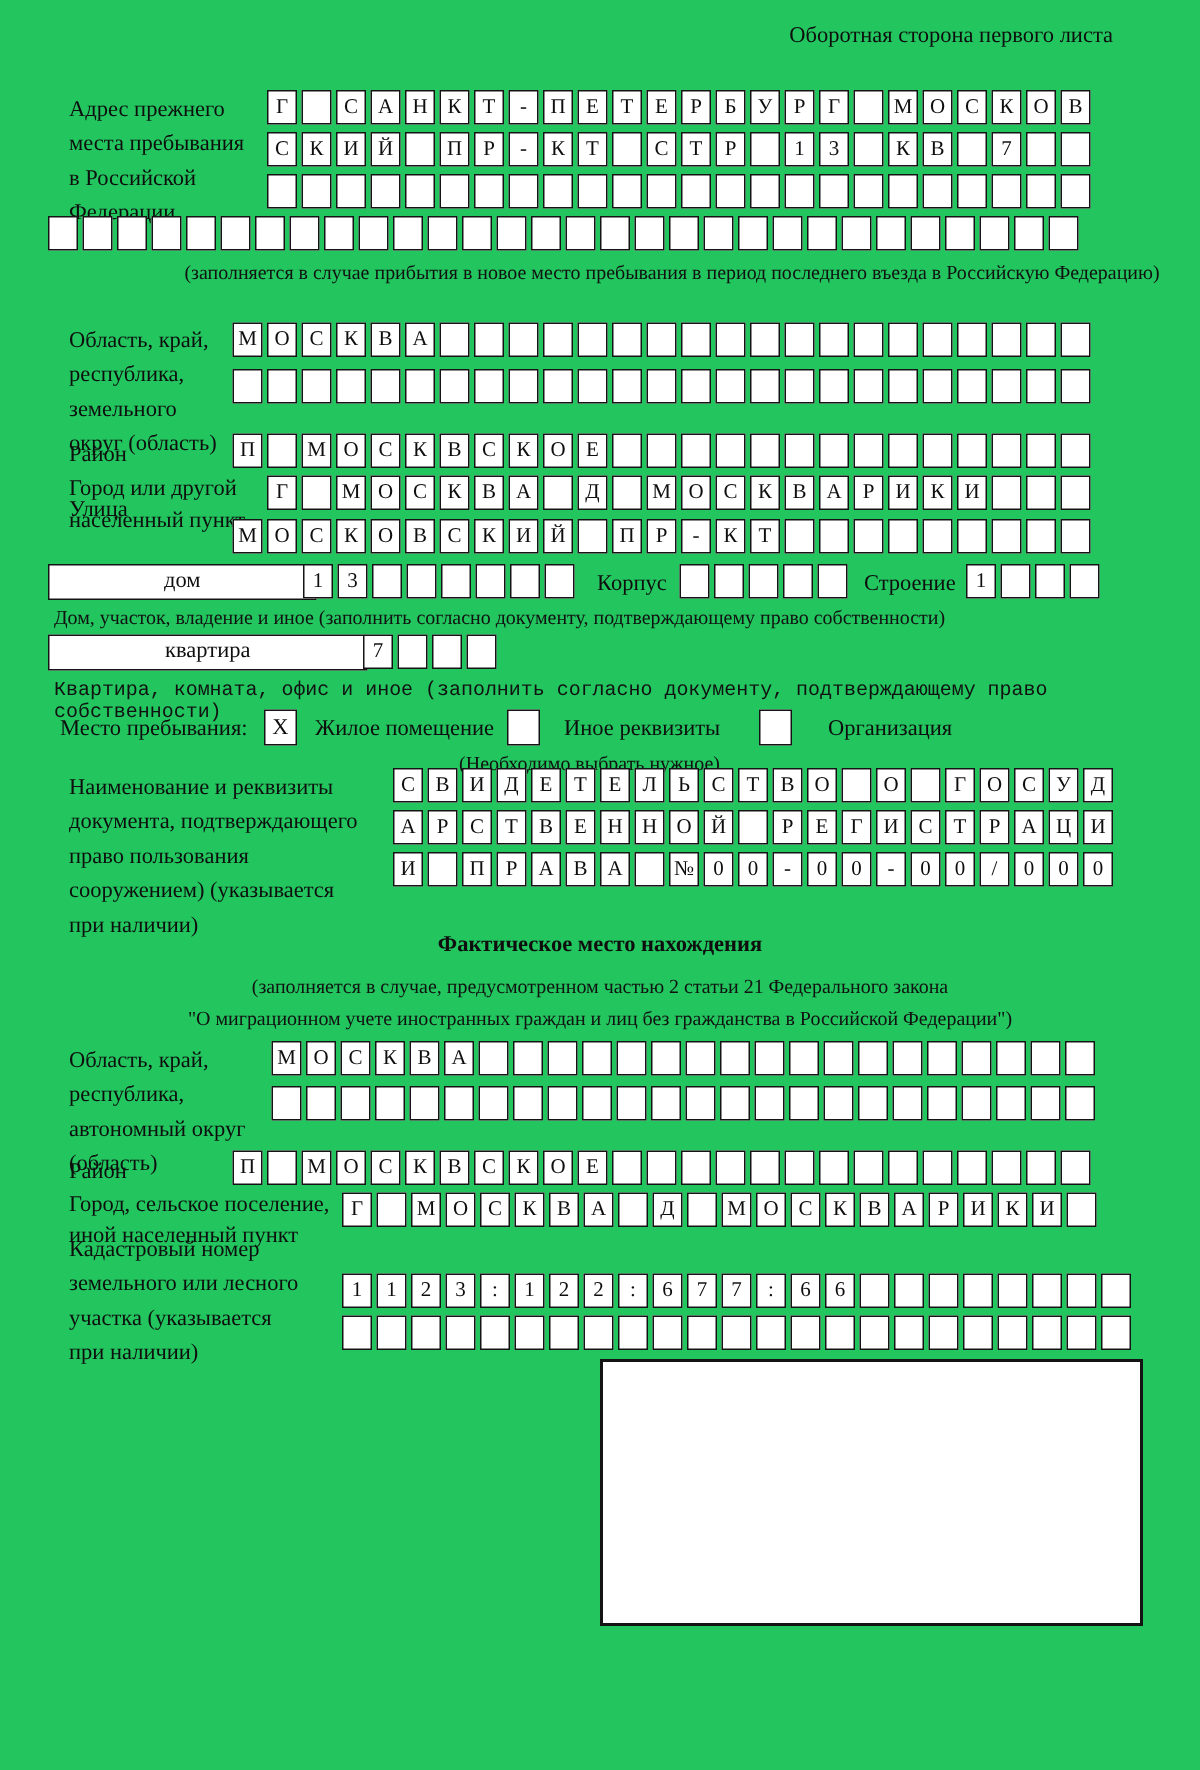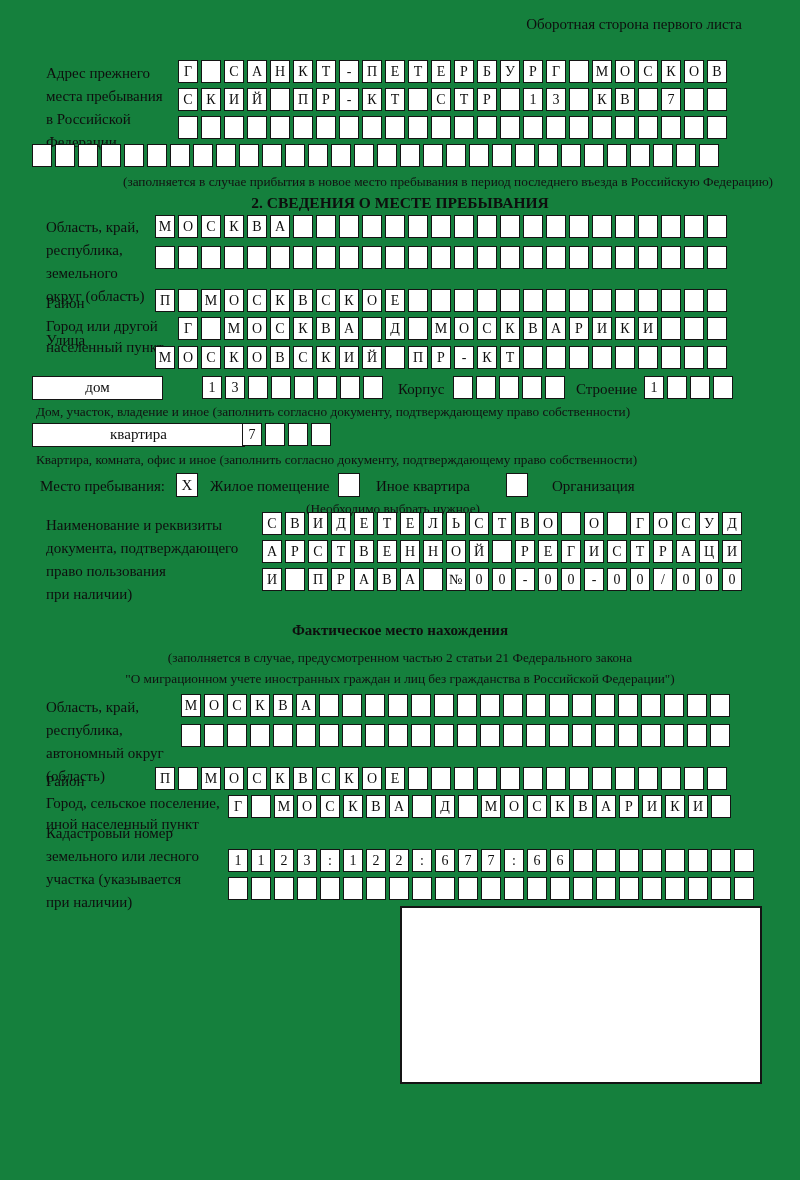--- a/index.html
+++ b/index.html
@@ -1,17 +1,17 @@
 <!DOCTYPE html>
 <html><head>
 <meta charset="utf-8">
 <style>
   html,body{margin:0;padding:0;background:#888;}
   .page{
-    position:relative;width:800px;height:1180px;background:#15803d;
+    position:relative;width:800px;height:1180px;background:#22c55e;
     font-family:"Liberation Serif","DejaVu Serif",serif;color:#0e0e0e;
     overflow:hidden;margin:0 auto;
   }
   .abs{position:absolute;}
   .title-right{font-size:15px;}
   .flabel{font-size:15px;line-height:23px;white-space:nowrap;}
   .cellrow{display:flex;}
   .cell{
     box-sizing:content-box;width:18px;height:21px;border:1.5px solid #141414;
     margin-right:3px;font-size:14px;line-height:21px;text-align:center;
@@ -150,21 +150,20 @@
       <div class="cell"></div>
       <div class="cell"></div>
       <div class="cell"></div>
       <div class="cell"></div>
       <div class="cell"></div>
       <div class="cell"></div>
       <div class="cell"></div>
     </div>
   <div class="abs note center" style="top:174px;margin-left:48px;">(заполняется в случае прибытия в новое место пребывания в период последнего въезда в Российскую Федерацию)</div>
 
-  <div class="abs sect-title center" style="top:194px;">2. СВЕДЕНИЯ О МЕСТЕ ПРЕБЫВАНИЯ</div>
 
   <div class="abs flabel" style="top:216px;left:46px;">
     <div>Область, край,</div>
     <div>республика,</div>
     <div>земельного</div>
     <div>округ (область)</div>
   </div>
   <div class="abs cellrow" style="top:215px;left:155px;">
       <div class="cell">М</div>
       <div class="cell">О</div>
@@ -302,21 +301,21 @@
       <div class="cell"></div>
       <div class="cell"></div>
       <div class="cell"></div>
       <div class="cell"></div>
       <div class="cell"></div>
       <div class="cell"></div>
       <div class="cell"></div>
       <div class="cell"></div>
     </div>
 
-  <div class="abs widebox" style="top:376px;left:32px;width:131px;">дом</div>
+  <div class="abs widebox" style="top:376px;left:32px;width:179px;">дом</div>
   <div class="abs cellrow" style="top:376px;left:202px;">
       <div class="cell">1</div>
       <div class="cell">3</div>
       <div class="cell"></div>
       <div class="cell"></div>
       <div class="cell"></div>
       <div class="cell"></div>
       <div class="cell"></div>
       <div class="cell"></div>
     </div>
@@ -337,35 +336,36 @@
     </div>
   <div class="abs note" style="top:404px;left:36px;">Дом, участок, владение и иное (заполнить согласно документу, подтверждающему право собственности)</div>
 
   <div class="abs widebox" style="top:423px;left:32px;width:213px;">квартира</div>
   <div class="abs cellrow" style="top:423px;left:242px;">
       <div class="cell">7</div>
       <div class="cell"></div>
       <div class="cell"></div>
       <div class="cell"></div>
     </div>
-  <div class="abs note" style="top:452px;left:36px;">Квартира, комната, офис и иное (заполнить согласно документу, подтверждающему право собственности)</div>
+  <div class="abs note" style="top:452px;left:36px;font-family:Liberation Mono, monospace;">Квартира, комната, офис и иное (заполнить согласно документу, подтверждающему право собственности)</div>
 
   <div class="abs inline-label" style="top:476px;left:40px;">Место пребывания:</div>
   <div class="abs checkbox" style="top:473px;left:176px;">X</div>
   <div class="abs inline-label" style="top:476px;left:210px;">Жилое помещение</div>
   <div class="abs checkbox" style="top:473px;left:338px;"></div>
-  <div class="abs inline-label" style="top:476px;left:376px;">Иное квартира</div>
+  <div class="abs inline-label" style="top:476px;left:376px;">Иное реквизиты</div>
   <div class="abs checkbox" style="top:473px;left:506px;"></div>
   <div class="abs inline-label" style="top:476px;left:552px;">Организация</div>
   <div class="abs note" style="top:501px;left:200px;width:280px;text-align:right;">(Необходимо выбрать нужное)</div>
 
   <div class="abs flabel" style="top:514px;left:46px;">
     <div>Наименование и реквизиты</div>
     <div>документа, подтверждающего</div>
     <div>право пользования</div>
+    <div>сооружением) (указывается</div>
     <div>при наличии)</div>
   </div>
   <div class="abs cellrow" style="top:512px;left:262px;">
       <div class="cell">С</div>
       <div class="cell">В</div>
       <div class="cell">И</div>
       <div class="cell">Д</div>
       <div class="cell">Е</div>
       <div class="cell">Т</div>
       <div class="cell">Е</div>

